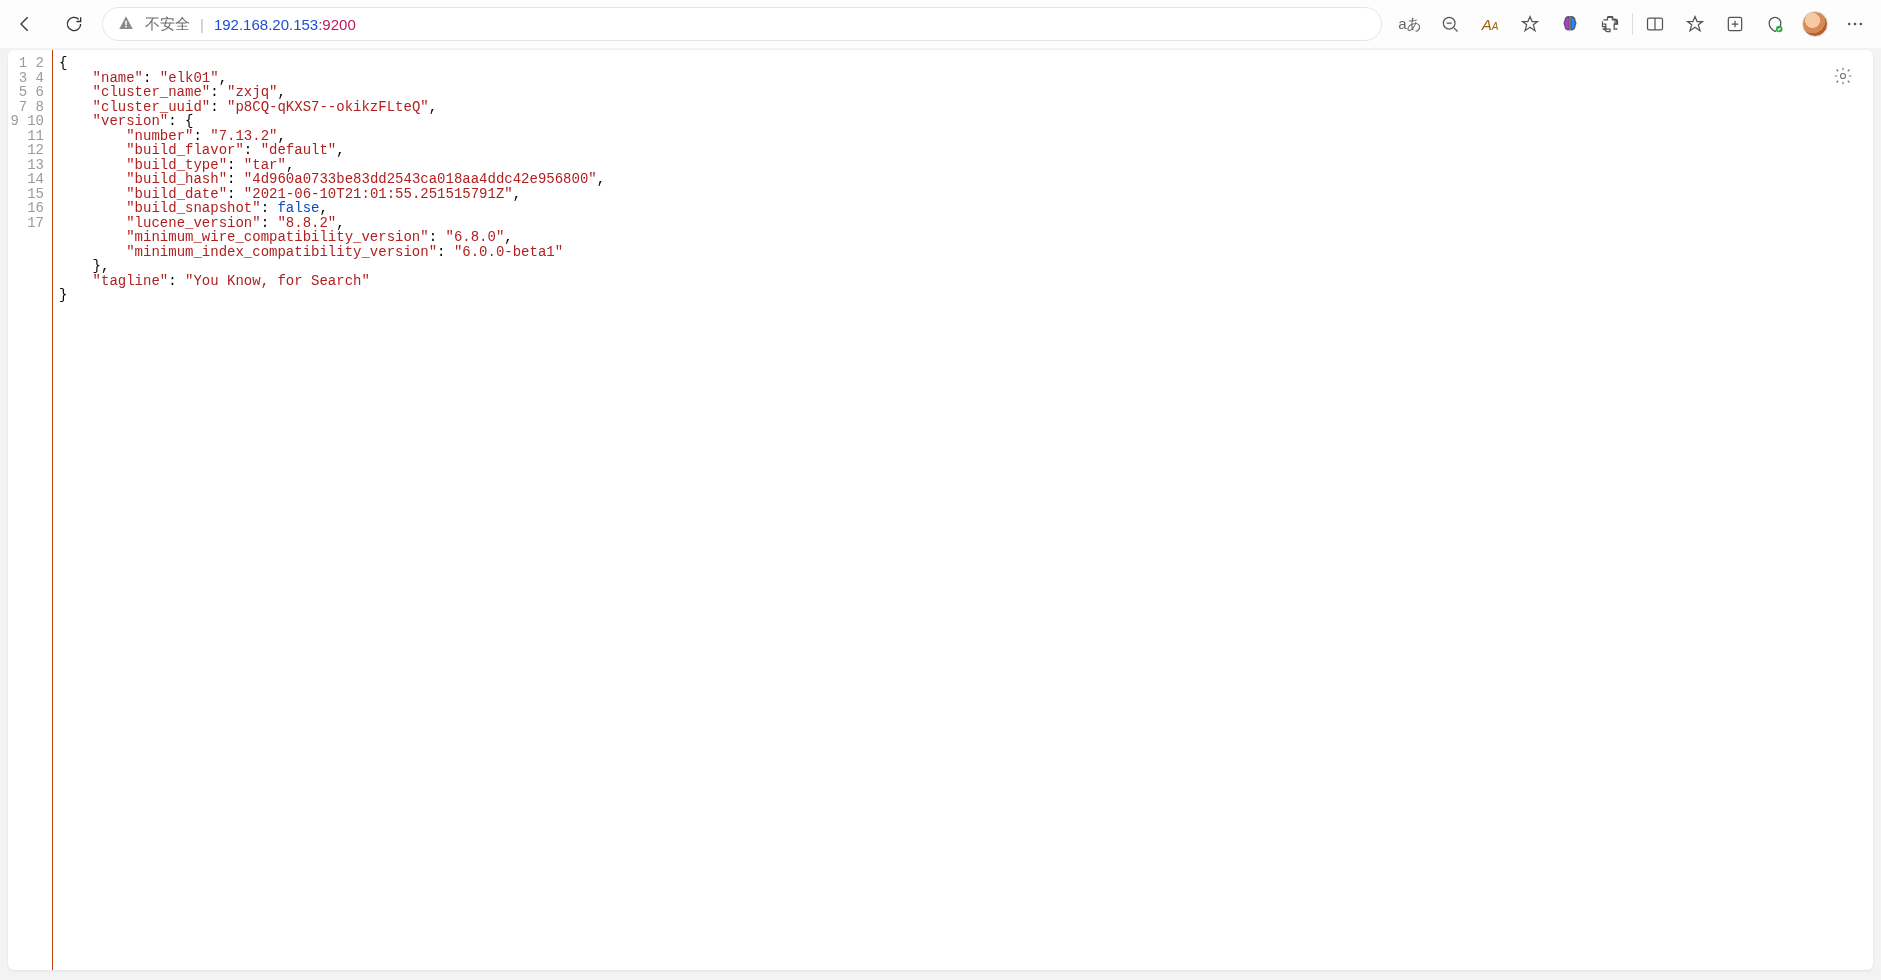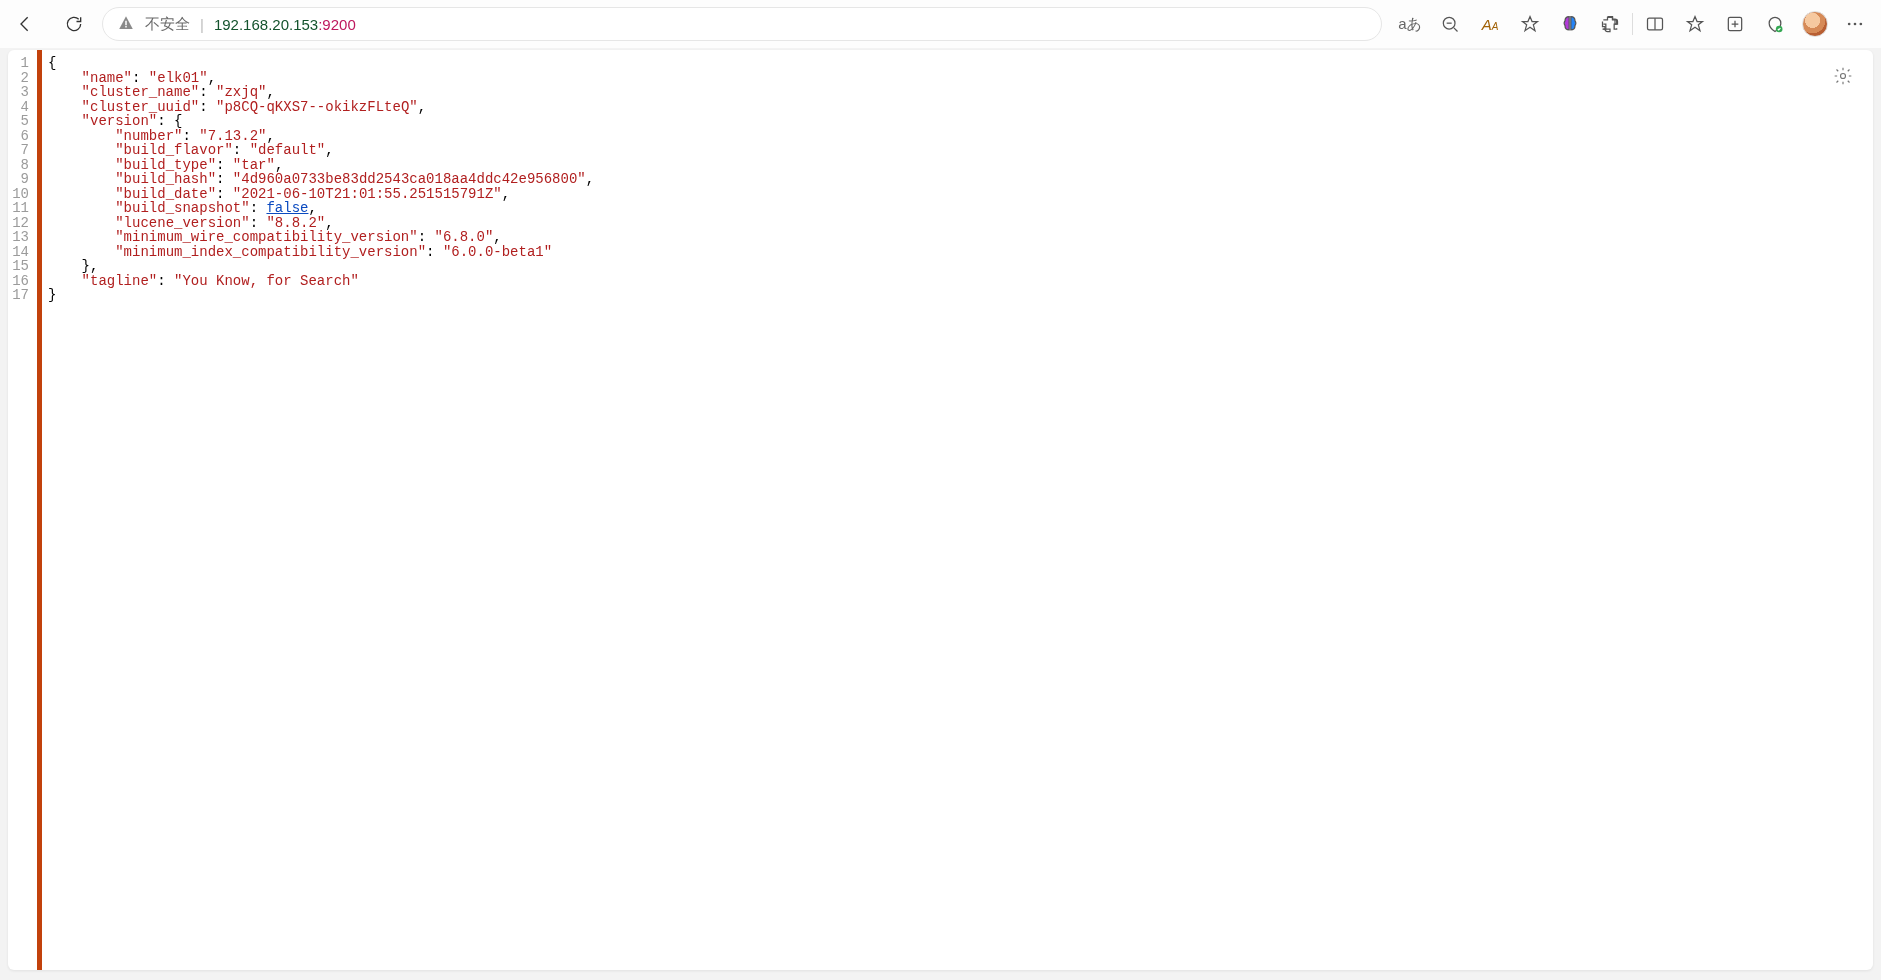--- a/index.html
+++ b/index.html
@@ -8,36 +8,36 @@
 
   
   .chrome { display:flex; align-items:center; height:48px; padding:0 6px; background:#fdfdfd; }
   .nav-btn { width:40px; height:40px; display:flex; align-items:center; justify-content:center; color:#555; border-radius:4px; }
   .nav-btn svg { width:20px; height:20px; stroke:#333; fill:none; stroke-width:1.6; }
 
   .address { flex:1 1 auto; height:34px; margin:16px 8px; display:flex; align-items:center; background:#fff; border:1px solid #e6e6e6; border-radius:18px; padding:0 14px; color:#333; font-size:15px; gap:10px; }
   .address .warn svg{ width:18px; height:18px; fill:#8a8a8a;}
   .address .unsafe { color:#6b6b6b; font-size:15px; }
   .address .sep { color:#bdbdbd; }
-  .address .ip { color:#14532d; }
+  .address .ip { color:#1d4ed8; }
   .address .port{ color:#be185d;}
 
   .tool-btn { width:40px; height:40px; display:flex; align-items:center; justify-content:center; color:#555; border-radius:4px;}
   .tool-btn svg { width:20px; height:20px; stroke:#555; fill:none; stroke-width:1.5;}
   .divider { width:1px; height:22px; background:#ddd; margin:0 2px;}
   .avatar{ width:26px; height:26px; border-radius:50%; background:radial-gradient(circle at 40% 35%, #f6c9a0 0 35%, #d68a57 36% 60%, #b85e32 61% 100%); border:1px solid #e0e0e0;}
   .brain svg{fill:none;}
   .brain .left{fill:#b23bd8;}
   .brain .right{fill:#2584f6;}
 
   .content-wrap { flex:1 1 auto; margin:2px 8px 10px 8px; background:#fff; border-radius:6px; box-shadow:0 1px 3px rgba(0,0,0,.08); display:flex; overflow:hidden; position:relative;}
-  .gutter { width:34px; border-right:5px solid #c2410c; color:#9b9b9b; font-family:Consolas,"Courier New",monospace; font-size:14px; line-height:14.5px; padding:6px 8px 0 0; text-align:right; user-select:none;}
+  .gutter { width:45px; border-right:1px solid #c2410c; color:#9b9b9b; font-family:Consolas,"Courier New",monospace; font-size:14px; line-height:14.5px; padding:6px 8px 0 0; text-align:right; user-select:none;}
   .code { flex:1 1 auto; padding:6px 0 0 6px; font-family:Consolas,"Courier New",monospace; font-size:14px; line-height:14.5px; white-space:pre; color:#000;}
   .s { color:#b11f1f; } 
-  .b { color:#0b4ac0;text-decoration:underline; } 
+  .b { color:#0b4ac0; } 
 
   .gear-float { position:absolute; top:12px; right:16px; width:28px;height:28px; display:flex;align-items:center;justify-content:center; }
   .gear-float svg{width:20px;height:20px;stroke:#777;fill:none;stroke-width:1.4;}
 </style>
 </head>
 <body>
 
 <div class="window">
 
   <div class="chrome">

